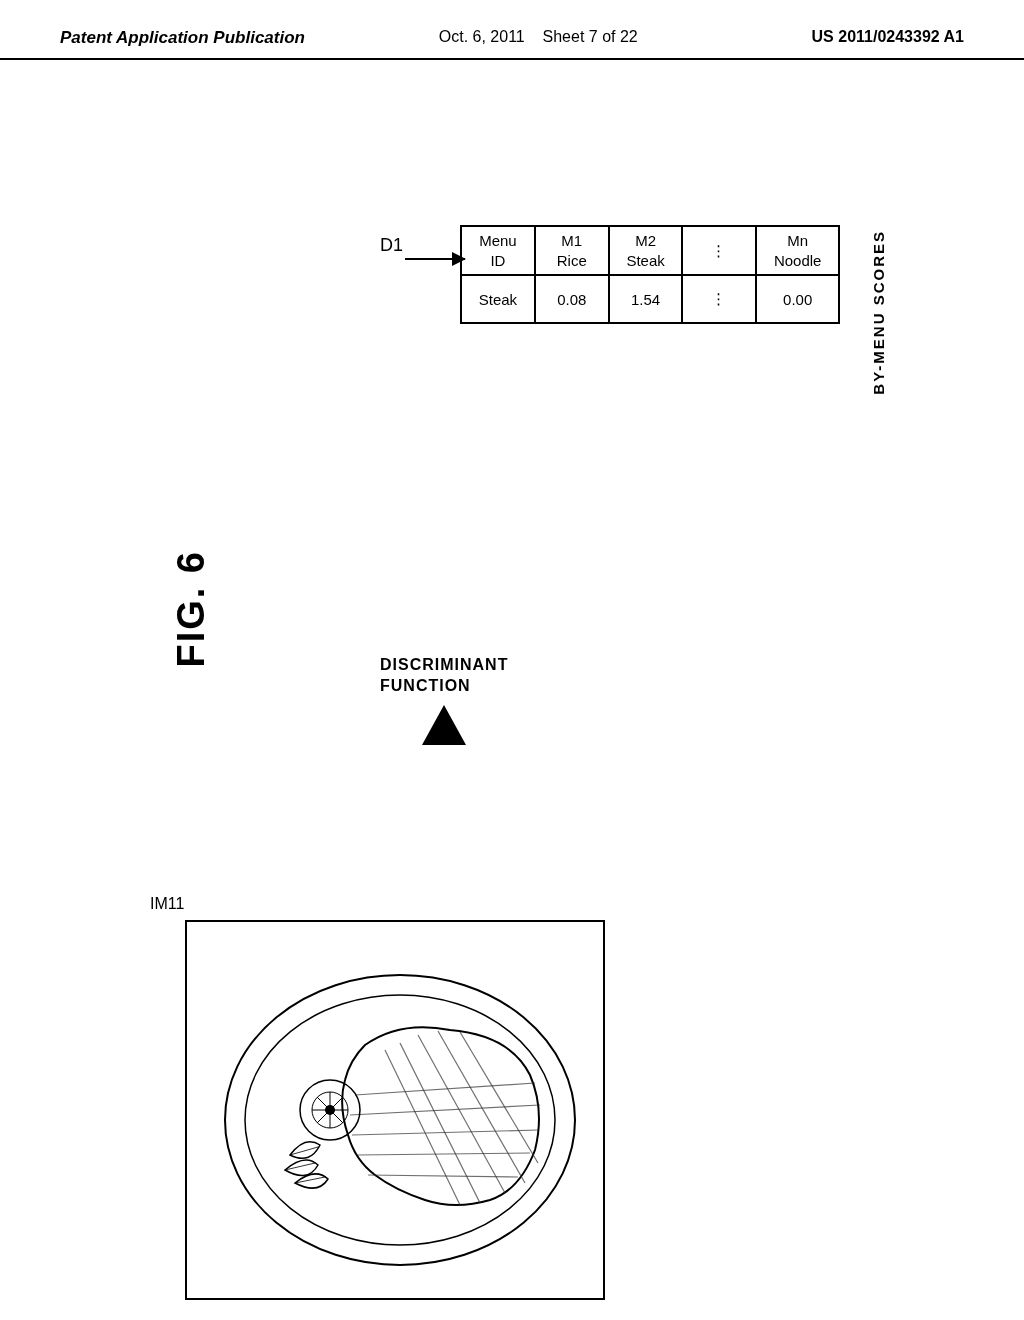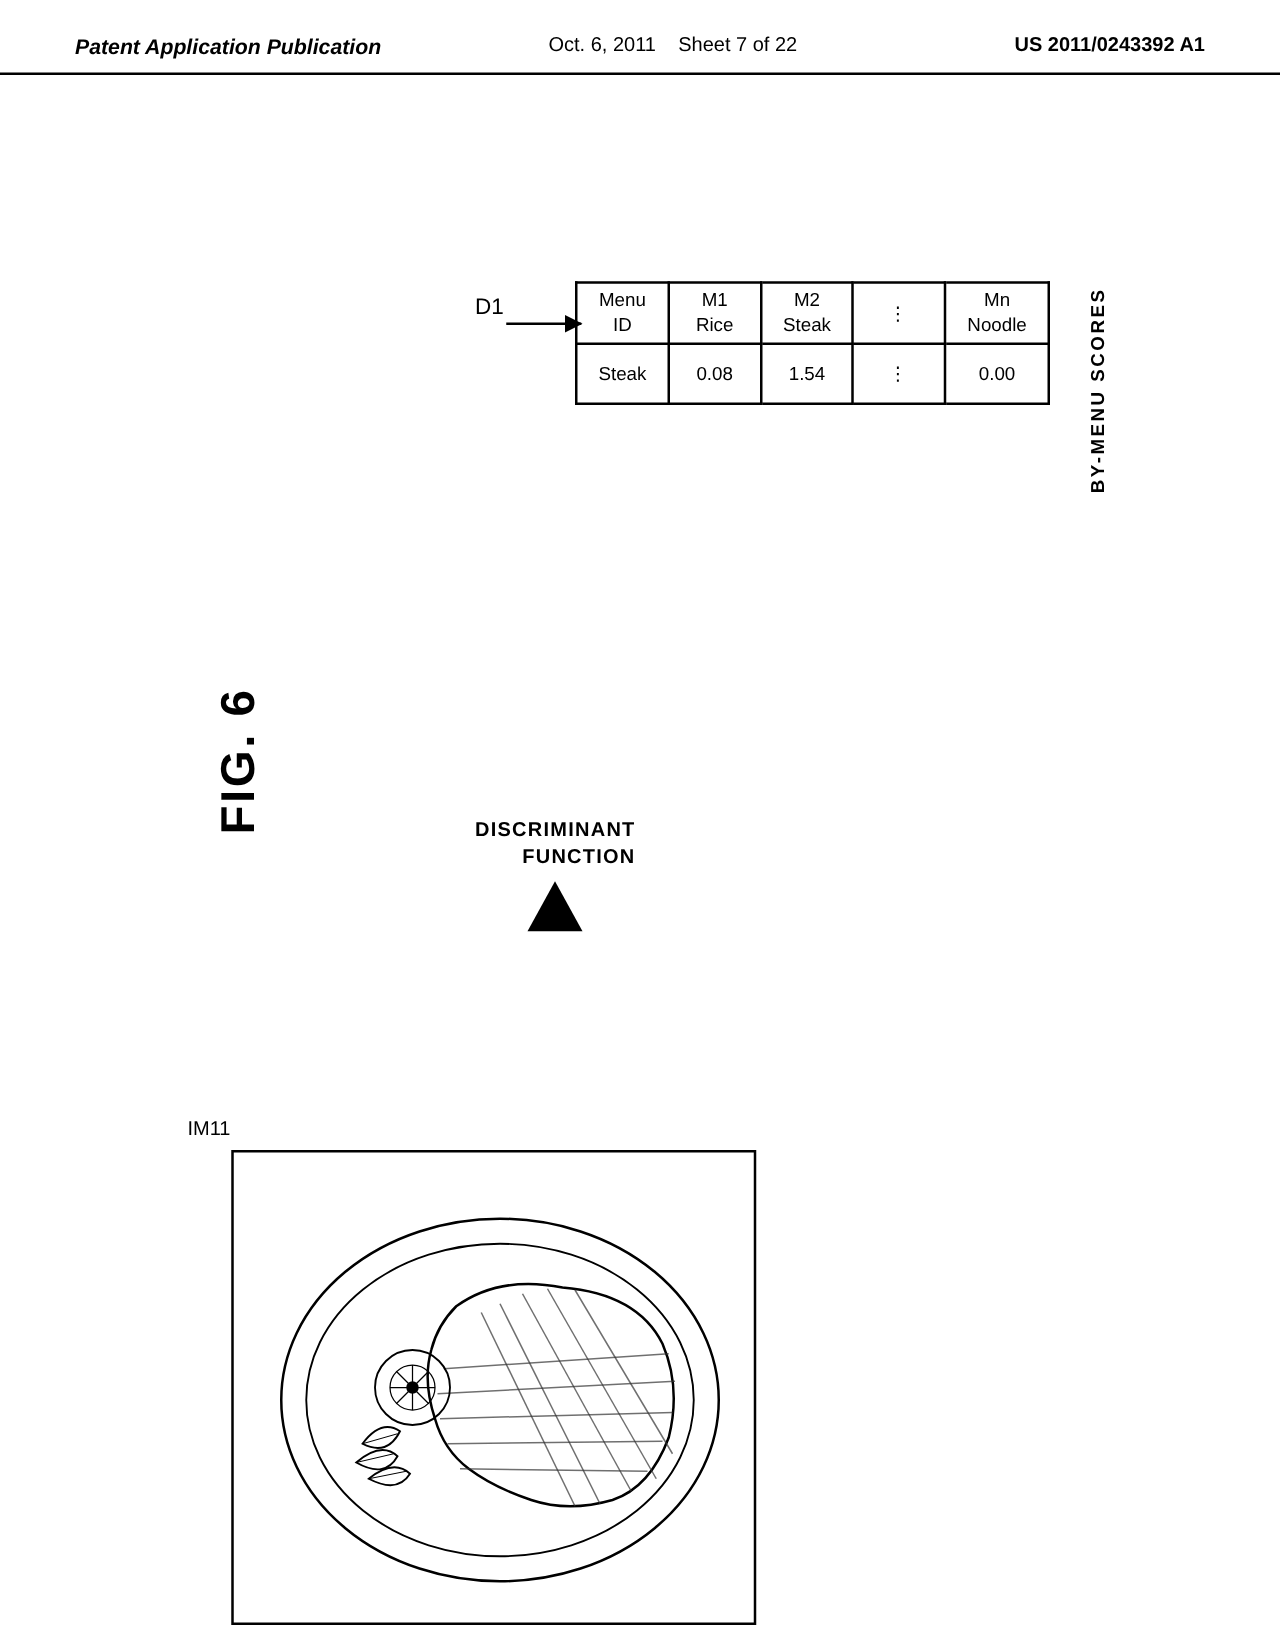--- a/index.html
+++ b/index.html
@@ -89,21 +89,21 @@
       left: 380px;
       top: 595px;
       display: flex;
       flex-direction: column;
       align-items: center;
     }
 
     .discriminant-label {
       font-size: 16px;
       font-weight: bold;
-      text-align: right;
+      text-align: left;
       line-height: 1.3;
       letter-spacing: 1px;
     }
 
     .arrow-up {
       width: 0;
       height: 0;
       border-left: 22px solid transparent;
       border-right: 22px solid transparent;
       border-bottom: 40px solid #000;

